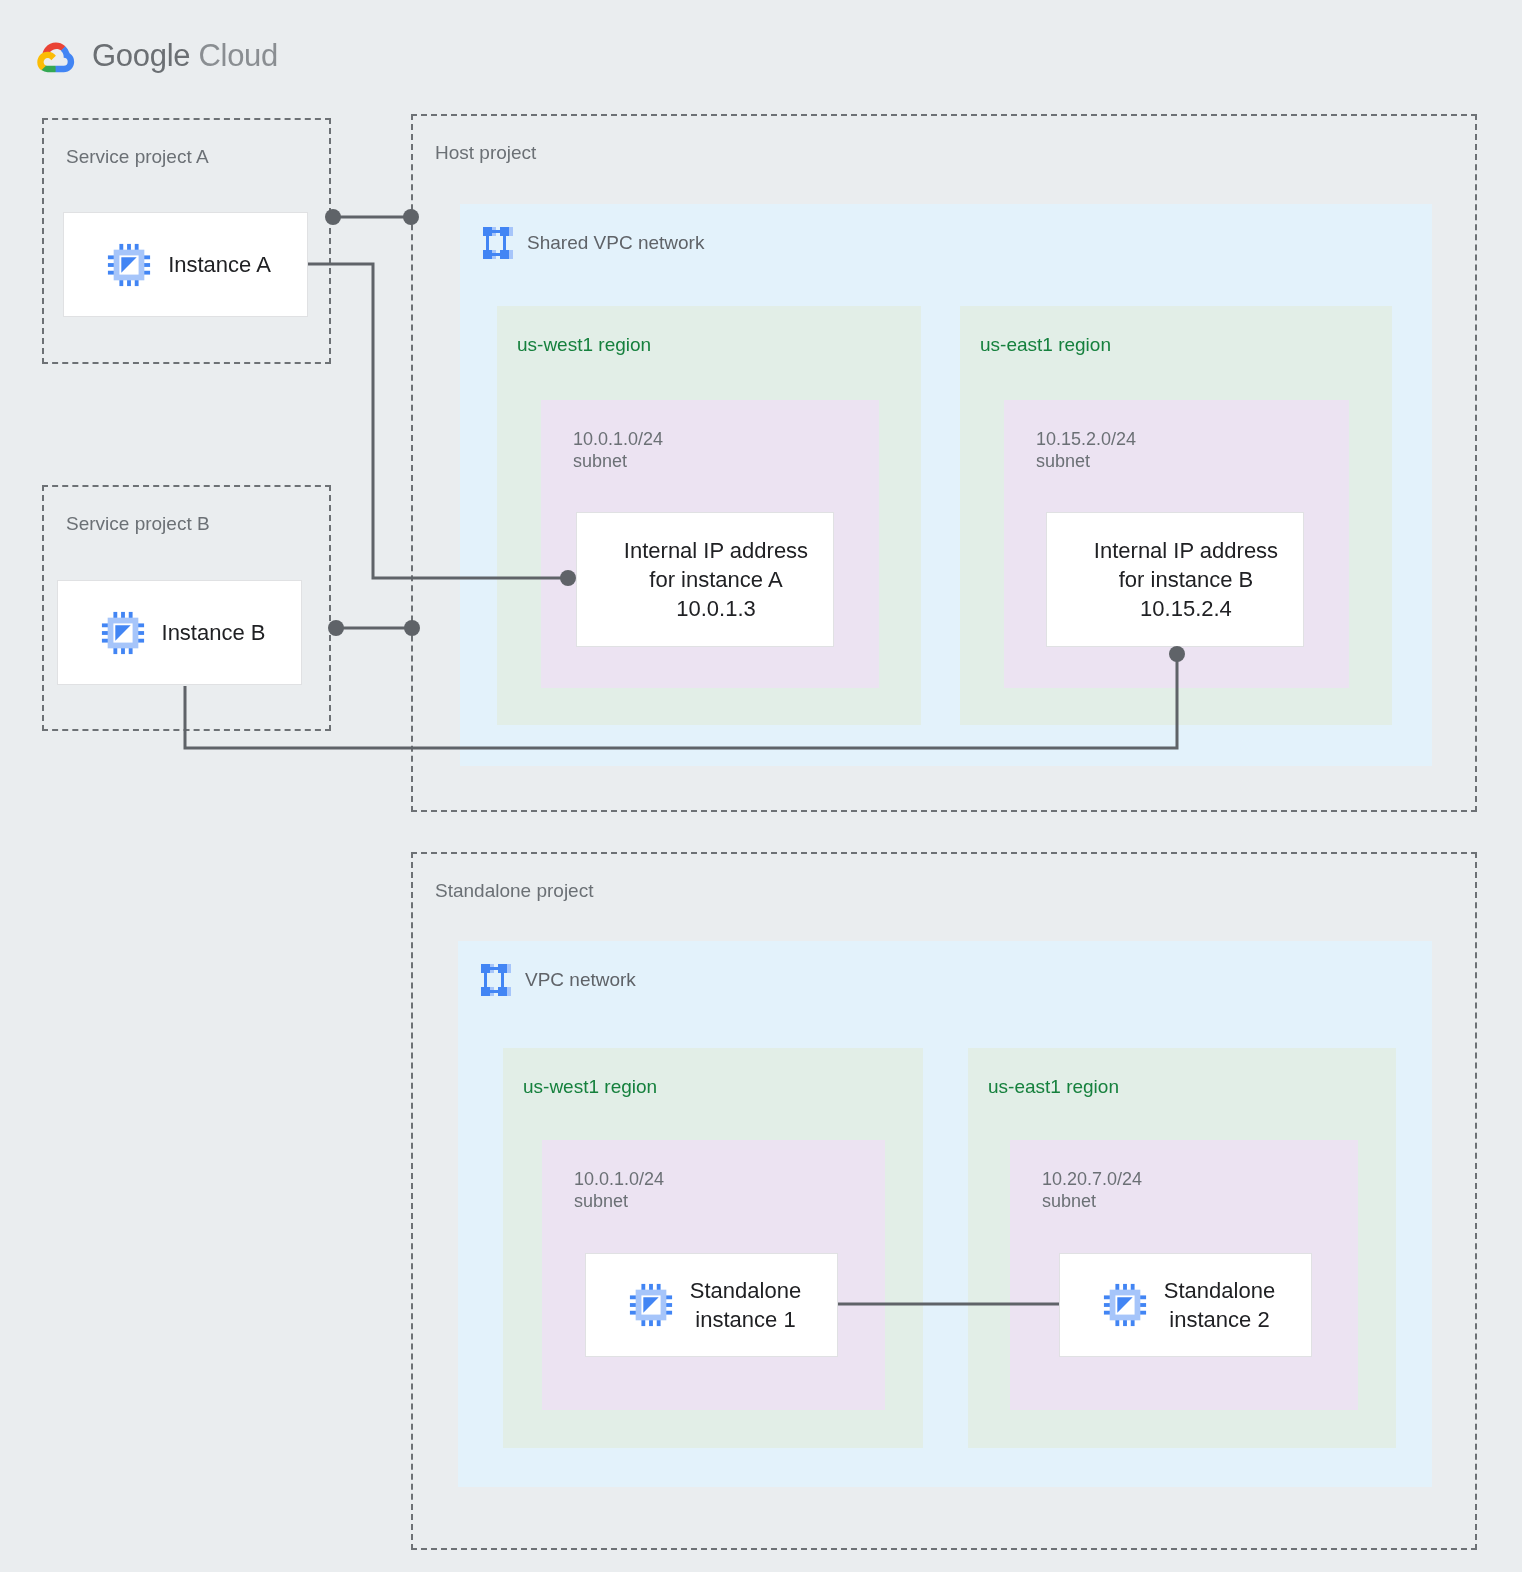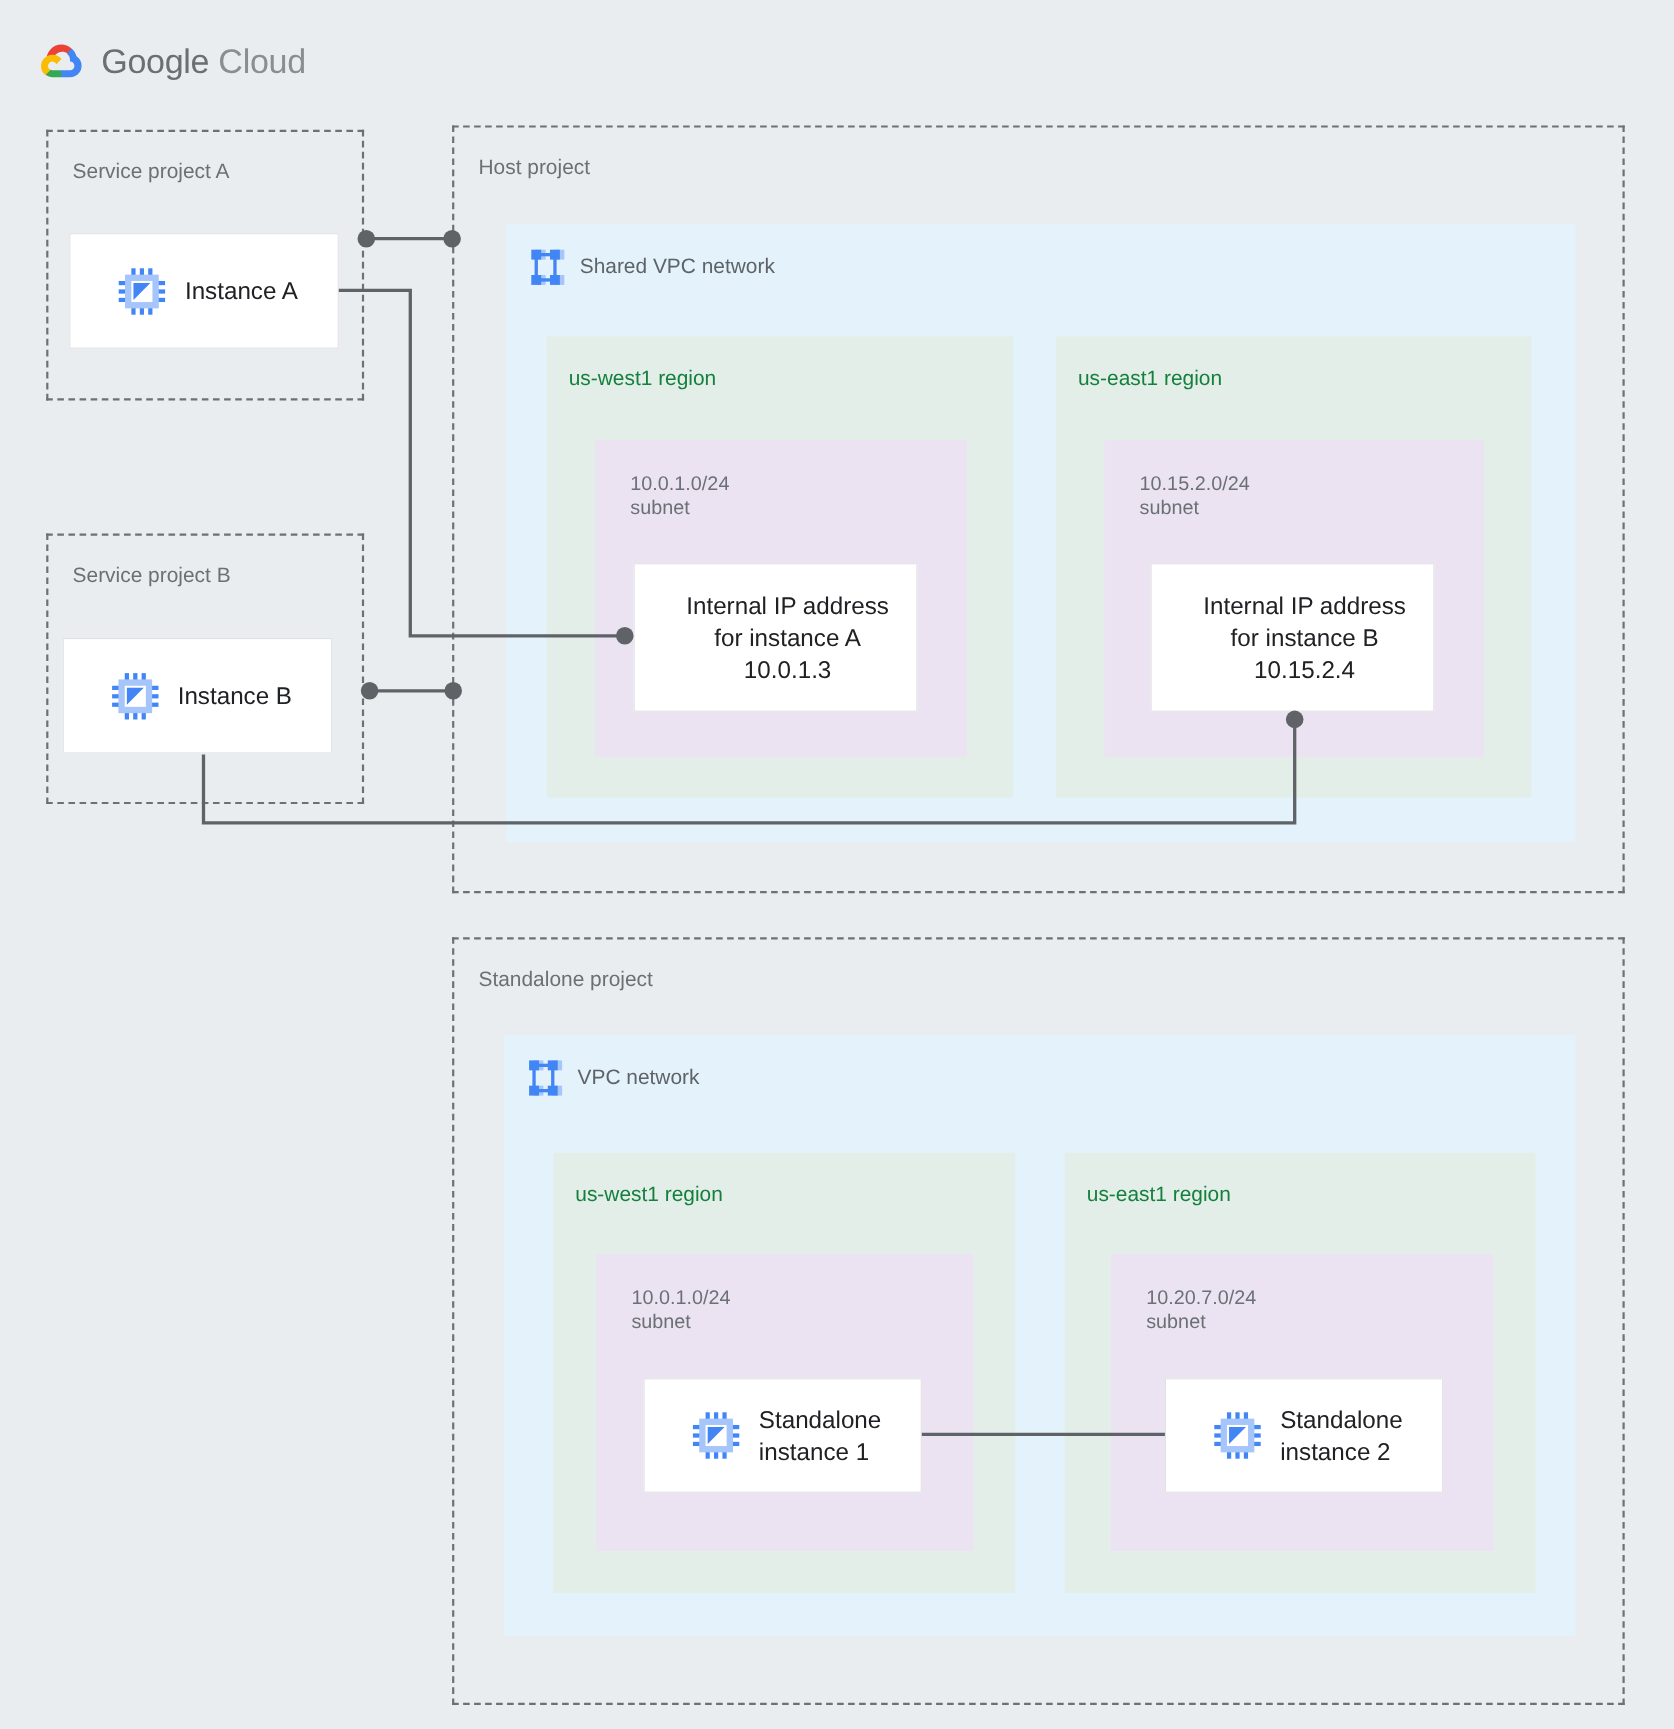--- a/index.html
+++ b/index.html
@@ -15,21 +15,21 @@
     font-family: "Liberation Sans", sans-serif;
     -webkit-font-smoothing: antialiased;
   }
 
   
   #brand {
     position: absolute;
     left: 36px;
     top: 38px;
     display: flex;
-    align-items: flex-start;
+    align-items: flex-end;
     gap: 14px;
   }
   #brand .wordmark {
     font-size: 31px;
     color: #6b6f73;
     letter-spacing: -0.3px;
     white-space: nowrap;
   }
   #brand .wordmark .light { color: #8a8e92; }
 
@@ -113,21 +113,21 @@
     font-size: 22px;
     color: #202124;
     line-height: 29px;
     white-space: pre-line;
   }
   .card.ip .card-text {
     text-align: center;
     margin-left: 22px;
   }
   .card.instance .card-text {
-    text-align: left;
+    text-align: center;
   }
 
   
   #wires {
     position: absolute;
     left: 0; top: 0;
     width: 1522px;
     height: 1572px;
     pointer-events: none;
   }

